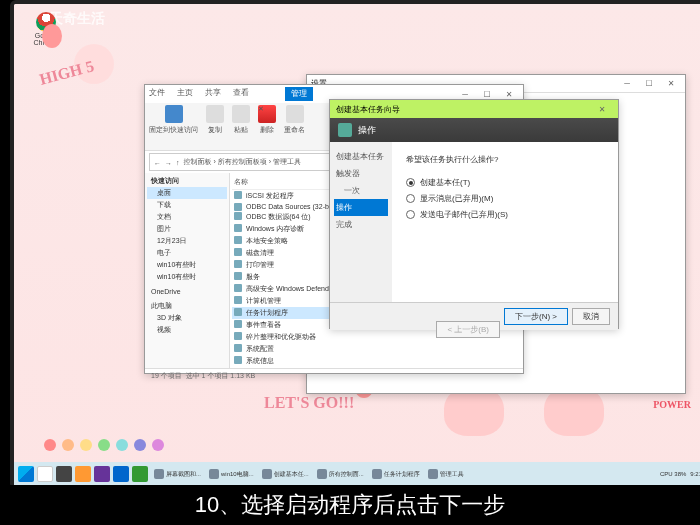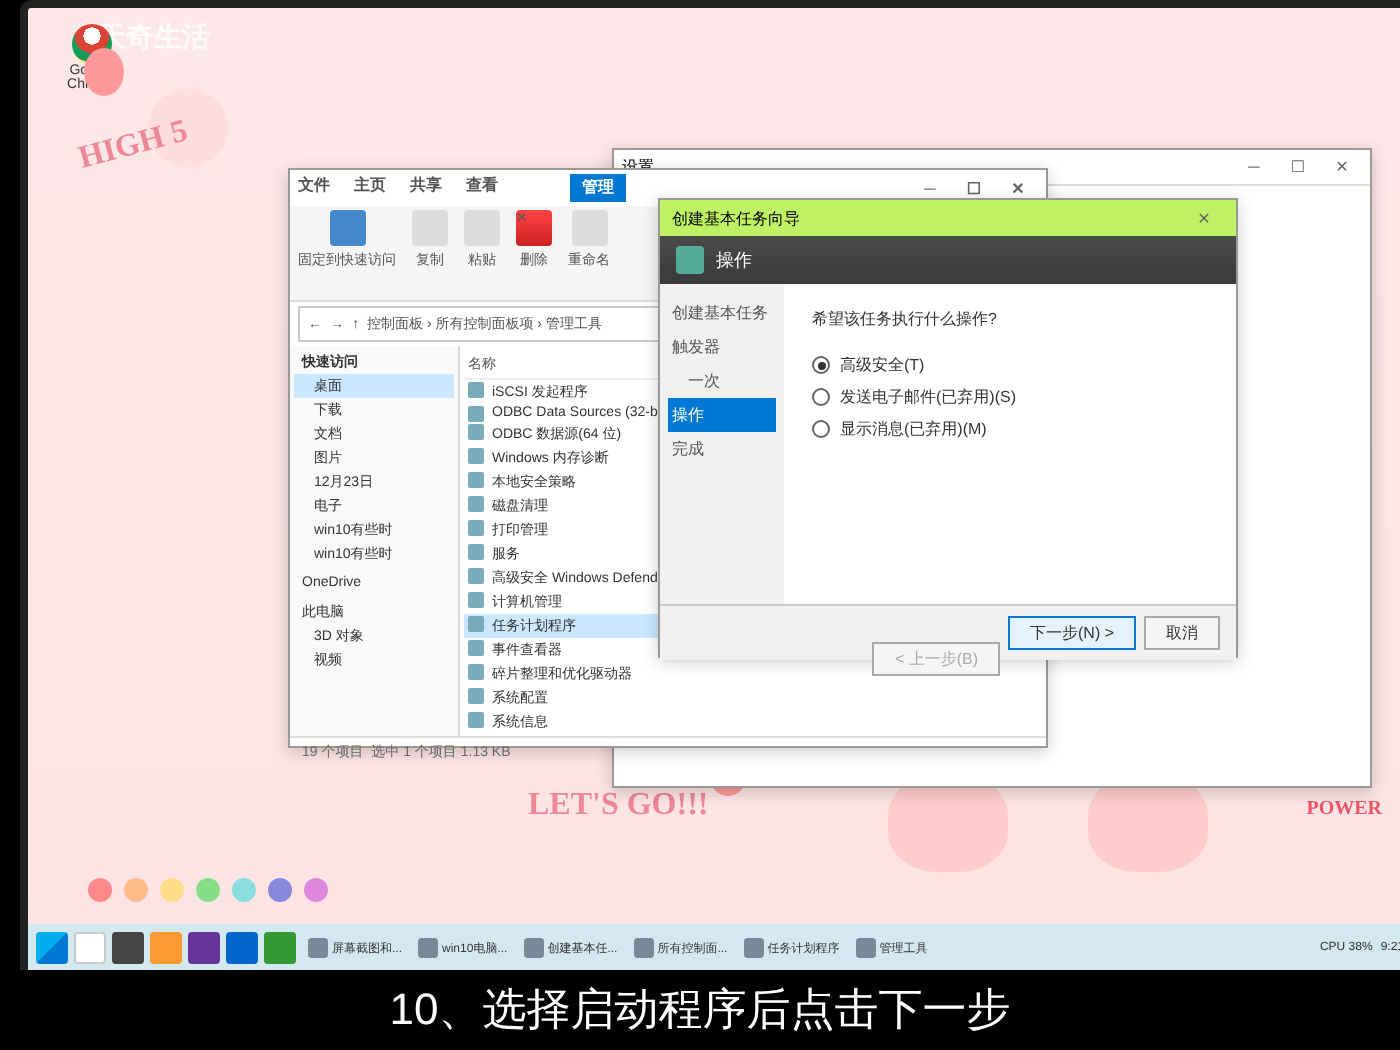--- a/index.html
+++ b/index.html
@@ -23,21 +23,21 @@
 .pig1 { left: 430px; } .pig2 { left: 530px; }
 
 .win { position: absolute; background: #fff; border: 1px solid #999; box-shadow: 0 2px 8px rgba(0,0,0,0.2); font-size: 8px; }
 .win-bar { height: 18px; background: #fff; display: flex; justify-content: space-between; align-items: center; padding: 0 4px; border-bottom: 1px solid #ddd; }
 .win-ctrl { display: flex; gap: 2px; }
 .win-btn { width: 20px; height: 14px; display: flex; align-items: center; justify-content: center; font-size: 8px; color: #666; }
 
 .bg-win { top: 70px; right: 20px; width: 380px; height: 320px; }
 .explorer { top: 80px; left: 130px; width: 380px; height: 290px; }
 .exp-ribbon { height: 48px; background: #f5f5f5; border-bottom: 1px solid #ddd; display: flex; align-items: flex-start; padding: 2px 4px; gap: 8px; }
-.exp-tab { display: flex; gap: 12px; font-size: 8px; padding: 2px 4px; font-weight: bold; }
+.exp-tab { display: flex; gap: 12px; font-size: 8px; padding: 2px 4px; }
 .exp-tab span { color: #555; }
 .exp-tab .active { background: #0078d4; color: #fff; padding: 1px 6px; margin-left: 24px; }
 .rib-grp { display: flex; flex-direction: column; align-items: center; gap: 2px; font-size: 7px; color: #555; }
 .rib-ico { width: 18px; height: 18px; background: #ddd; border-radius: 2px; }
 .rib-ico.red { background: linear-gradient(#f44, #c22); }
 .rib-ico.blue { background: #48c; }
 .exp-addr { height: 18px; background: #fff; border: 1px solid #ccc; margin: 2px 4px; display: flex; align-items: center; padding: 0 4px; font-size: 7px; color: #555; gap: 4px; }
 .exp-body { display: flex; height: 195px; }
 .exp-side { width: 85px; background: #f9f9f9; border-right: 1px solid #ddd; padding: 2px; overflow: hidden; }
 .side-item { font-size: 7px; padding: 1px 2px 1px 10px; color: #333; white-space: nowrap; }
@@ -216,29 +216,29 @@
           <div class="wiz-step">创建基本任务</div>
           <div class="wiz-step">触发器</div>
           <div class="wiz-step" style="padding-left:10px">一次</div>
           <div class="wiz-step act">操作</div>
           <div class="wiz-step">完成</div>
         </div>
         <div class="wiz-main">
           <div class="wiz-q">希望该任务执行什么操作?</div>
           <div class="radio-row">
             <div class="radio on"></div>
-            <span>高级安全(T)</span>
+            <span>创建基本任(T)</span>
+          </div>
+          <div class="radio-row">
+            <div class="radio"></div>
+            <span>显示消息(已弃用)(M)</span>
           </div>
           <div class="radio-row">
             <div class="radio"></div>
             <span>发送电子邮件(已弃用)(S)</span>
-          </div>
-          <div class="radio-row">
-            <div class="radio"></div>
-            <span>显示消息(已弃用)(M)</span>
           </div>
         </div>
       </div>
       <div class="wiz-foot">
         <div class="wbtn dis">&lt; 上一步(B)</div>
         <div class="wbtn primary">下一步(N) &gt;</div>
         <div class="wbtn">取消</div>
       </div>
     </div>
 

